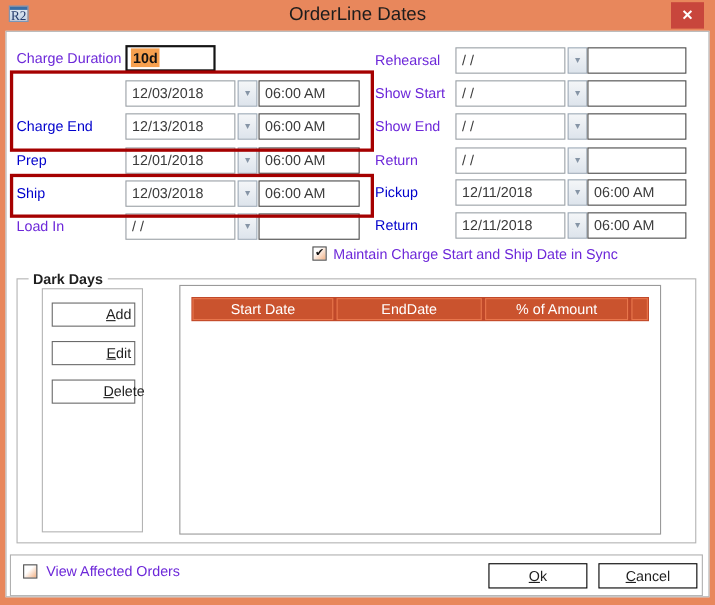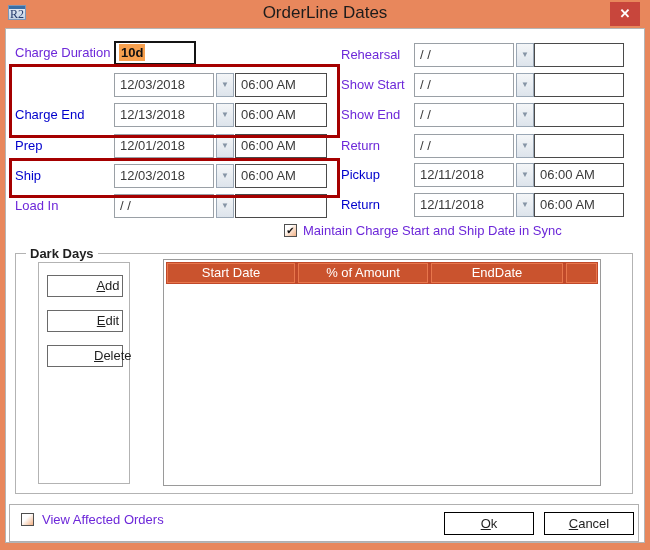--- a/index.html
+++ b/index.html
@@ -21,21 +21,21 @@
   .timefield{position:absolute;top:0;width:92px;height:24px;background:#fff;border:1px solid #4a4a4a;box-sizing:border-box;line-height:22px;padding-left:5px;color:#3a3a3a;}
   .durfield{position:absolute;top:0;left:99px;width:82px;height:24px;background:#fff;border:2px solid #141414;box-sizing:border-box;line-height:20px;padding-left:3px;}
   .durfield span{background:#F7A04E;font-weight:bold;color:#111;padding:1px 2px;}
   .redbox{position:absolute;border:3px solid #A50000;pointer-events:none;z-index:5;}
   .cb{position:absolute;width:13px;height:13px;border:1px solid #4f4f4f;background:linear-gradient(135deg,#ffffff 30%,#f2b083);box-sizing:border-box;text-align:center;line-height:11px;font-size:10px;color:#111;cursor:pointer;}
   .groupbox{position:absolute;left:9px;top:224px;width:618px;height:241px;border:1px solid #b3b3b3;box-sizing:border-box;}
   .legend{position:absolute;left:10px;top:-8px;background:#fff;padding:0 4px;font-weight:bold;}
   .btnpanel{position:absolute;left:22px;top:8px;width:92px;height:222px;border:1px solid #b3b3b3;box-sizing:border-box;}
   .sbtn{position:absolute;left:8px;width:76px;height:22px;background:#fff;border:1px solid #6a6a6a;box-sizing:border-box;text-align:center;line-height:20px;cursor:pointer;padding-left:46px;}
   .accel{text-decoration:underline;}
-  .grid{position:absolute;left:147px;top:5px;width:438px;height:227px;border:1px solid #9a9a9a;background:#fff;box-sizing:border-box;padding:2px;}
+  .grid{position:absolute;left:147px;top:5px;width:438px;height:227px;border:1px solid #9a9a9a;background:#fff;box-sizing:border-box;padding:10px;}
   .gridhead{display:flex;height:22px;background:#C0492A;padding:1px;box-sizing:border-box;gap:3px;}
   .gcell{background:#CA532E;border:1px solid #E8764C;box-sizing:border-box;color:#fff;text-align:center;line-height:18px;}
   .bottombar{position:absolute;left:3px;top:475px;width:630px;height:38px;border:1px solid #b0b0b0;box-sizing:border-box;background:#fff;}
   .footbtn{position:absolute;top:483px;width:90px;height:23px;background:#fff;border:1px solid #000000;box-sizing:border-box;text-align:center;line-height:21px;cursor:pointer;}
 </style>
 </head>
 <body>
 
 <div class="dialog">
   <div class="titlebar">
@@ -141,22 +141,22 @@
 
       <div class="btnpanel">
         <div class="sbtn" style="top:12px;"><span class="accel">A</span><span>dd</span></div>
         <div class="sbtn" style="top:47px;"><span class="accel">E</span><span>dit</span></div>
         <div class="sbtn" style="top:82px;"><span class="accel">D</span><span>elete</span></div>
       </div>
 
       <div class="grid">
         <div class="gridhead">
           <div class="gcell" style="width:128px;">Start Date</div>
+          <div class="gcell" style="width:132px;">EndDate</div>
           <div class="gcell" style="width:130px;">% of Amount</div>
-          <div class="gcell" style="width:132px;">EndDate</div>
           <div class="gcell" style="flex:1;"></div>
         </div>
         <div style="height:195px;"></div>
       </div>
     </div>
 
     <div class="bottombar"></div>
     <div class="cb" style="left:15px;top:484px;background:linear-gradient(135deg,#ffffff 40%,#f2b083);"></div>
     <span class="lbl" style="left:36px;top:479px;position:absolute;">View Affected Orders</span>
 

